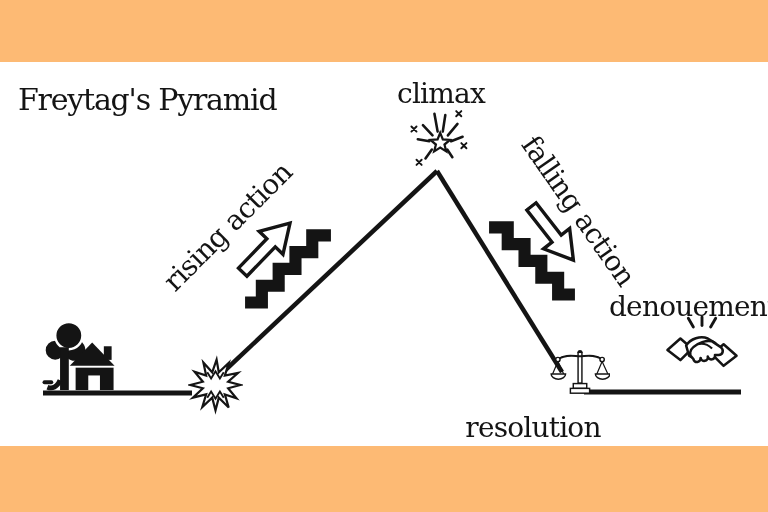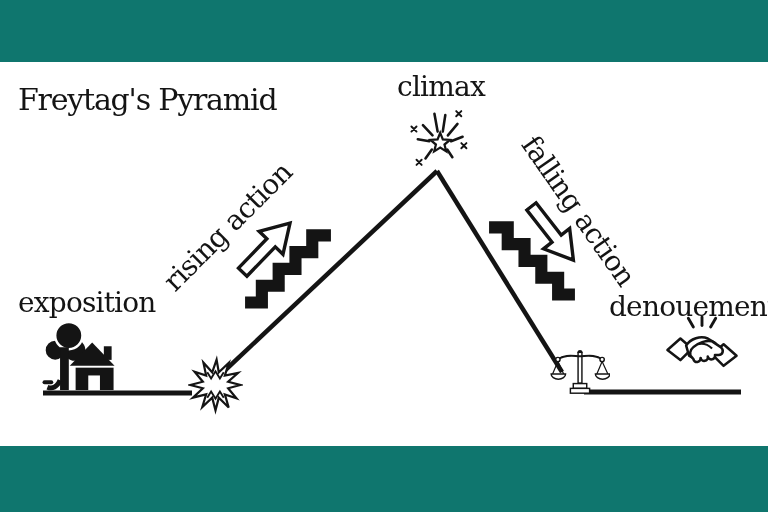--- a/index.html
+++ b/index.html
@@ -1,18 +1,18 @@
 <!DOCTYPE html>
 <html><head>
 <meta charset="utf-8">
 <style>
   * { margin:0; padding:0; box-sizing:border-box; }
   html,body { width:768px; height:512px; }
   body { background:#eff1f0; font-family:"DejaVu Serif","Liberation Serif",serif; }
-  .stage { position:relative; width:768px; height:512px; overflow:hidden; background:#0f766e; }
+  .stage { position:relative; width:768px; height:512px; overflow:hidden; background:#fdba74; }
   .canvas { position:absolute; left:0; top:62px; width:768px; height:384px; background:#ffffff; }
   .title { position:absolute; left:18px; top:82px; font-size:30px; letter-spacing:-1.2px; color:#141414; white-space:nowrap; }
   .label { position:absolute; font-size:28px; letter-spacing:-0.8px; color:#141414; white-space:nowrap; line-height:32px; }
   .center { text-align:center; }
   .rot-rising { left:128px; top:211px; width:200px; transform:rotate(-45deg); transform-origin:center; }
   .rot-falling { left:472px; top:195px; width:212px; transform:rotate(55deg); transform-origin:center; }
   .icon { position:absolute; }
   .icon svg { display:block; width:100%; height:100%; }
   .lines { position:absolute; left:0; top:0; width:768px; height:512px; }
 </style>
@@ -39,21 +39,20 @@
       <circle cx="13" cy="31" r="11" fill="#141414" stroke="#ffffff" stroke-width="2.5"></circle>
       <circle cx="27" cy="16" r="14" fill="#141414" stroke="#ffffff" stroke-width="2.5"></circle>
       <rect x="18" y="28" width="9" height="44" fill="#141414"></rect>
       <path d="M18,62 C15,69 10,71 5,69" stroke="#141414" stroke-width="5" fill="none"></path>
       <polygon points="28,47 51,23 74,47" fill="#141414"></polygon>
       <rect x="63" y="27" width="8" height="14" fill="#141414"></rect>
       <rect x="34" y="49" width="39" height="23" fill="#141414"></rect>
       <rect x="47" y="57" width="12" height="15" fill="#ffffff"></rect>
     </svg>
   </div>
-  <div class="label" style="left:18px; top:287px;">exposition</div>
 
   <div class="icon" style="left:188px; top:353px; width:55px; height:64px;">
     <svg viewBox="0 0 100 100">
       <polygon points="95,50 73,56 88,74 67,67 74,91 56,73 50,96 44,73 26,90 33,67 9,73 27,56 4,50 27,44 12,26 33,33 28,9 44,27 52,4 56,27 74,10 67,33 91,28 73,44" fill="#ffffff" stroke="#141414" stroke-width="4" stroke-linejoin="miter"></polygon>
       <polyline points="35,27 42,38 50,25 58,38 65,27" fill="none" stroke="#141414" stroke-width="3.5"></polyline>
       <polyline points="35,73 42,62 50,75 58,62 65,73" fill="none" stroke="#141414" stroke-width="3.5"></polyline>
     </svg>
   </div>
 
   <div class="icon" style="left:238px; top:226px; width:100px; height:84px;">
@@ -82,21 +81,21 @@
       </g>
       <g stroke="#141414" stroke-width="3" stroke-linecap="round" fill="none">
         <path d="M10,32 l8,8 M18,32 l-8,8"></path>
         <path d="M80,8 l8,8 M88,8 l-8,8"></path>
         <path d="M88,58 l8,8 M96,58 l-8,8"></path>
         <path d="M18,84 l8,8 M26,84 l-8,8"></path>
       </g>
       <polygon points="55,42 59.1,52.3 70.2,53.1 61.7,60.2 64.4,70.9 55,65 45.6,70.9 48.3,60.2 39.8,53.1 50.9,52.3" fill="#ffffff" stroke="#141414" stroke-width="3.5" stroke-linejoin="miter"></polygon>
     </svg>
   </div>
-  <div class="label center" style="left:391px; top:71px; width:100px;">climax</div>
+  <div class="label center" style="left:391px; top:78px; width:100px;">climax</div>
 
   <div class="icon" style="left:482px; top:218px; width:100px; height:84px;">
     <svg viewBox="0 0 100 90">
       <polyline points="4,10 24,10 24,28 42,28 42,46 60,46 60,64 78,64 78,82 96,82" fill="none" stroke="#141414" stroke-width="13" stroke-linejoin="miter" stroke-linecap="butt"></polyline>
     </svg>
   </div>
   <div class="icon" style="left:516px; top:212px; width:74px; height:44px; transform:rotate(52deg); transform-origin:center;">
     <svg viewBox="0 0 76 44">
       <path d="M2,16 L44,16 L44,5 L72,22 L44,39 L44,28 L2,28 Z" fill="#ffffff" stroke="#141414" stroke-width="3.5" stroke-linejoin="miter"></path>
     </svg>
@@ -111,20 +110,21 @@
       <circle cx="16" cy="24" r="4.5" fill="#ffffff" stroke="#141414" stroke-width="3"></circle>
       <circle cx="108" cy="24" r="4.5" fill="#ffffff" stroke="#141414" stroke-width="3"></circle>
       <path d="M16,28 L5,54 M16,28 L28,54" stroke="#141414" stroke-width="2.5" fill="none"></path>
       <path d="M108,28 L97,54 M108,28 L120,54" stroke="#141414" stroke-width="2.5" fill="none"></path>
       <path d="M2,54 a15,11 0 0 0 30,0 Z" fill="#ffffff" stroke="#141414" stroke-width="3"></path>
       <path d="M94,54 a15,11 0 0 0 30,0 Z" fill="#ffffff" stroke="#141414" stroke-width="3"></path>
       <rect x="48" y="74" width="28" height="10" fill="#ffffff" stroke="#141414" stroke-width="3"></rect>
       <rect x="42" y="84" width="40" height="10" fill="#ffffff" stroke="#141414" stroke-width="3"></rect>
     </svg>
   </div>
+  <div class="label center" style="left:453px; top:412px; width:160px;">resolution</div>
 
   <div class="icon" style="left:664px; top:314px; width:76px; height:72px;">
     <svg viewBox="0 0 100 100">
       <g stroke="#141414" stroke-width="4" stroke-linecap="round" fill="none">
         <line x1="38" y1="18" x2="31" y2="6"></line>
         <line x1="50" y1="16" x2="50" y2="4"></line>
         <line x1="62" y1="18" x2="69" y2="6"></line>
       </g>
       <path d="M2,50 L20,34 L36,48 L20,64 Z" fill="#ffffff" stroke="#141414" stroke-width="3.5" stroke-linejoin="round"></path>
       <path d="M98,58 L80,42 L64,56 L80,72 Z" fill="#ffffff" stroke="#141414" stroke-width="3.5" stroke-linejoin="round"></path>

